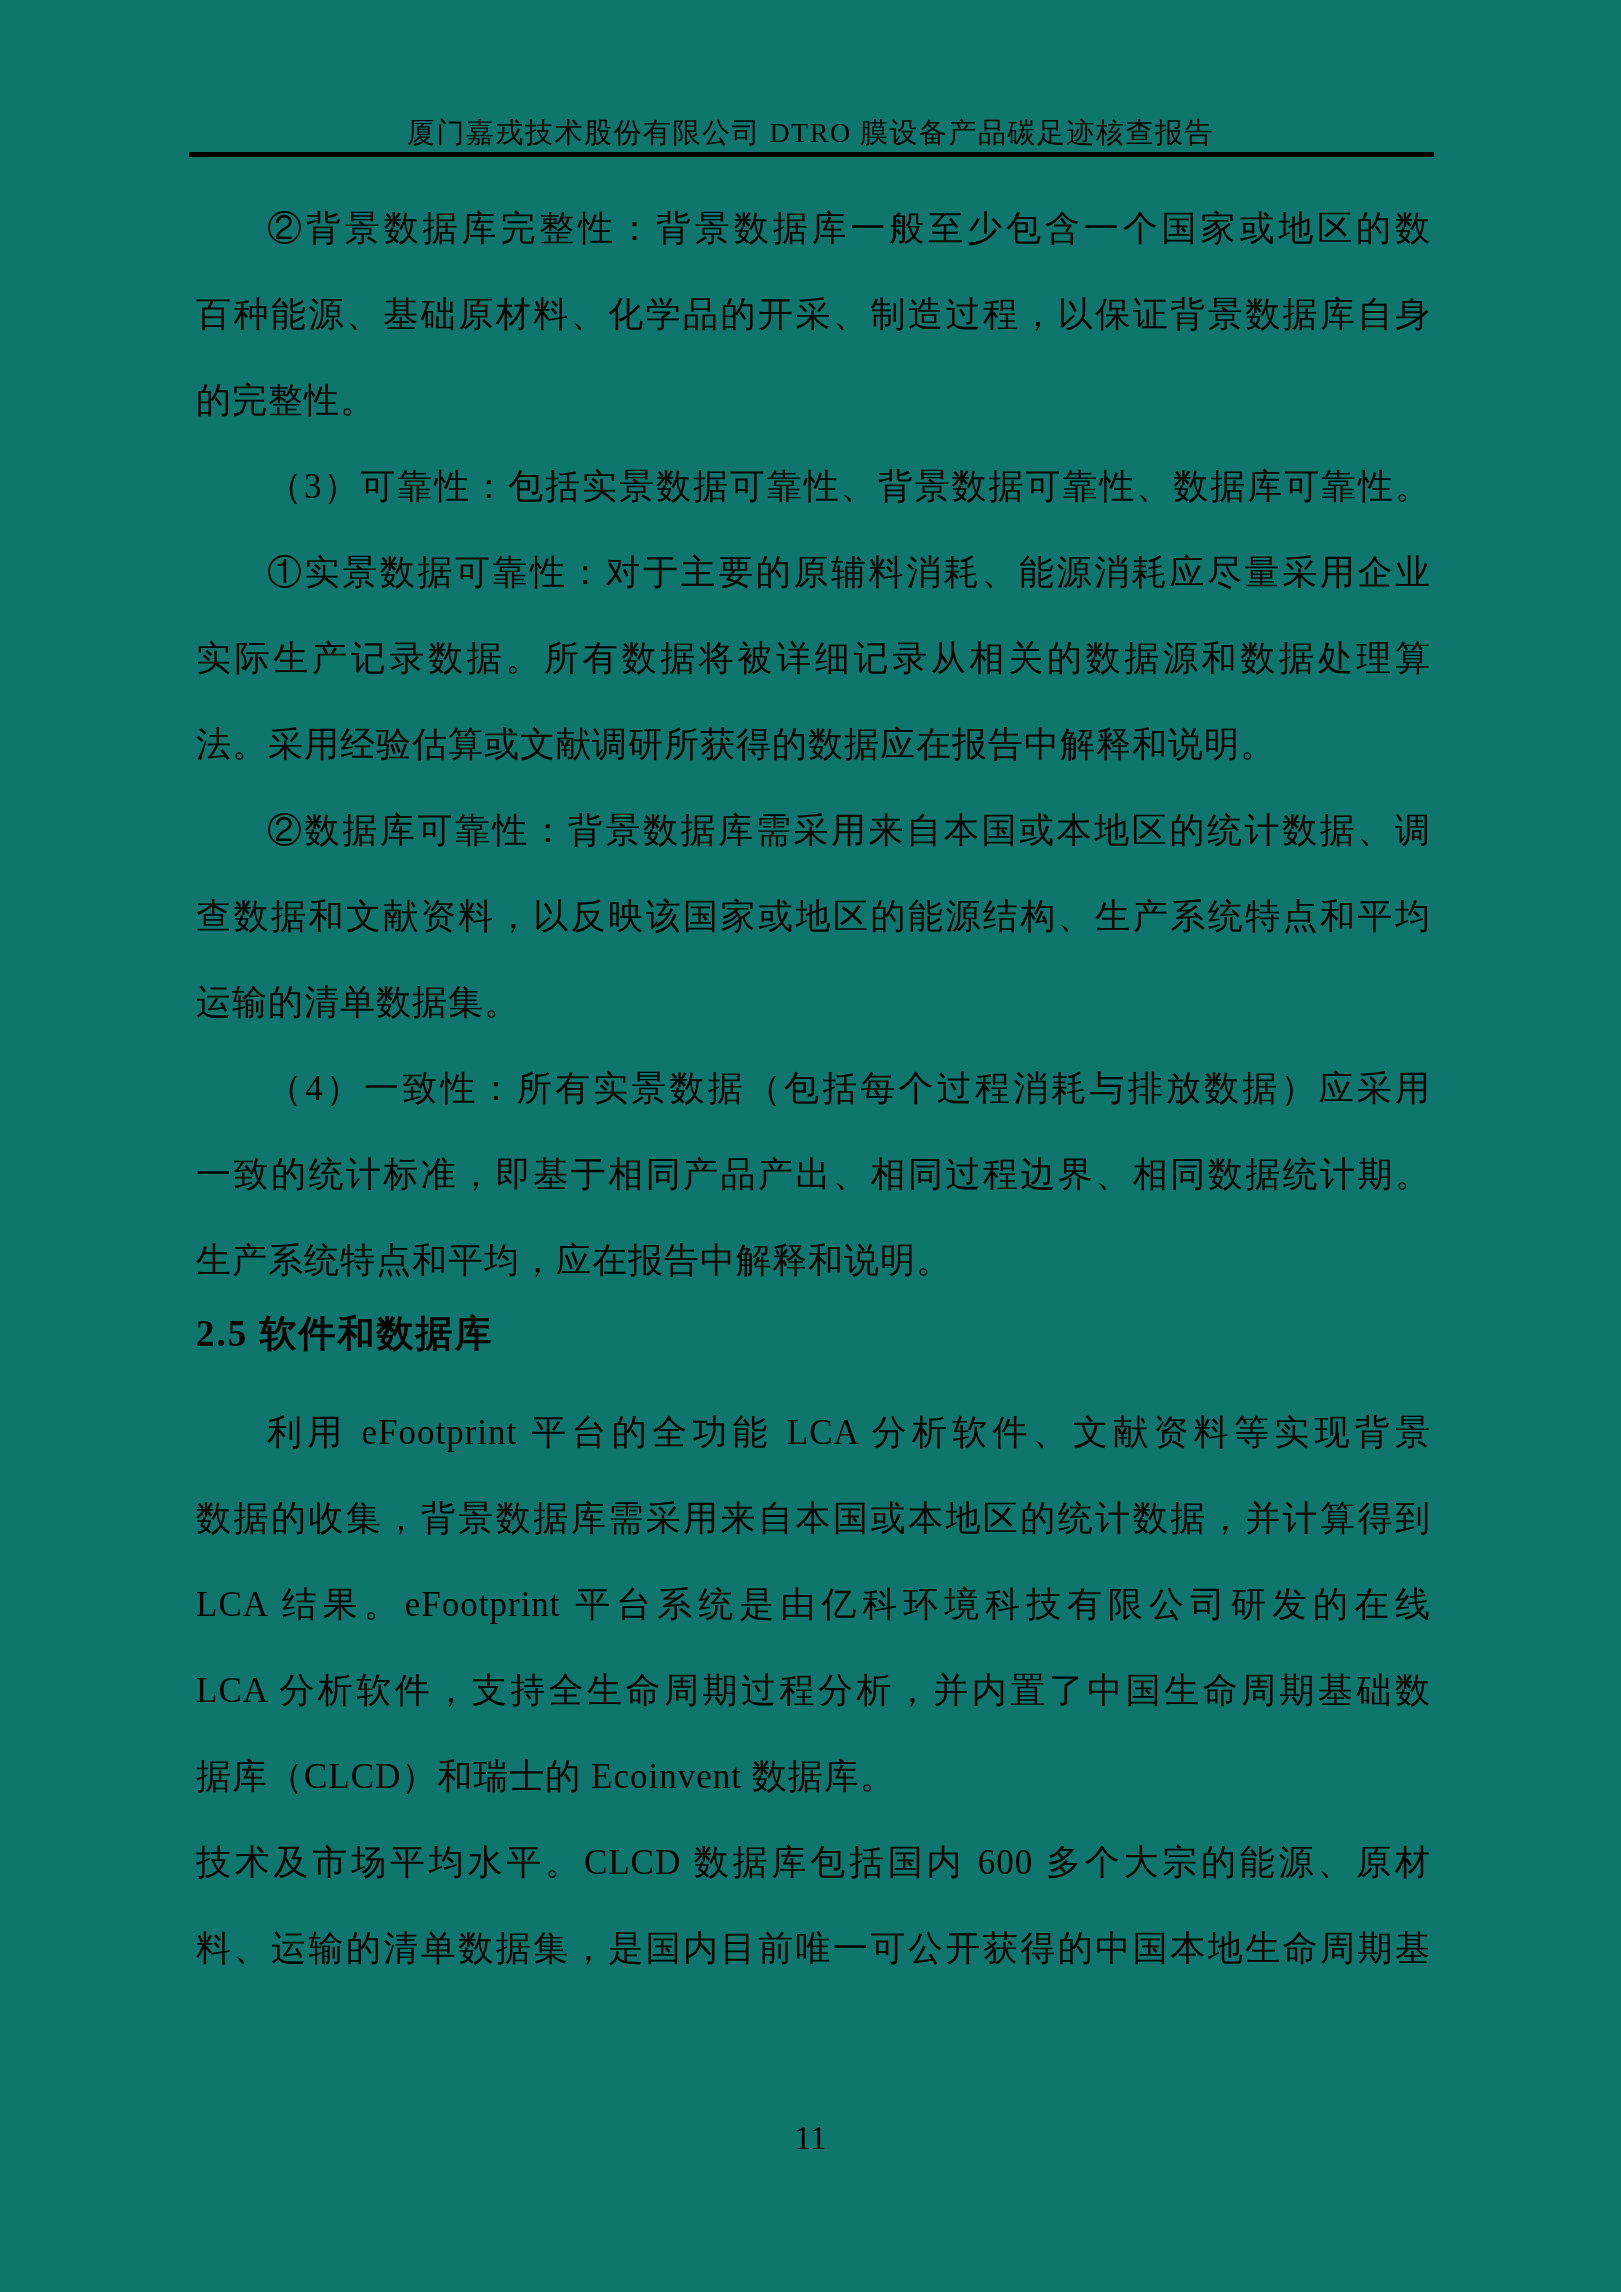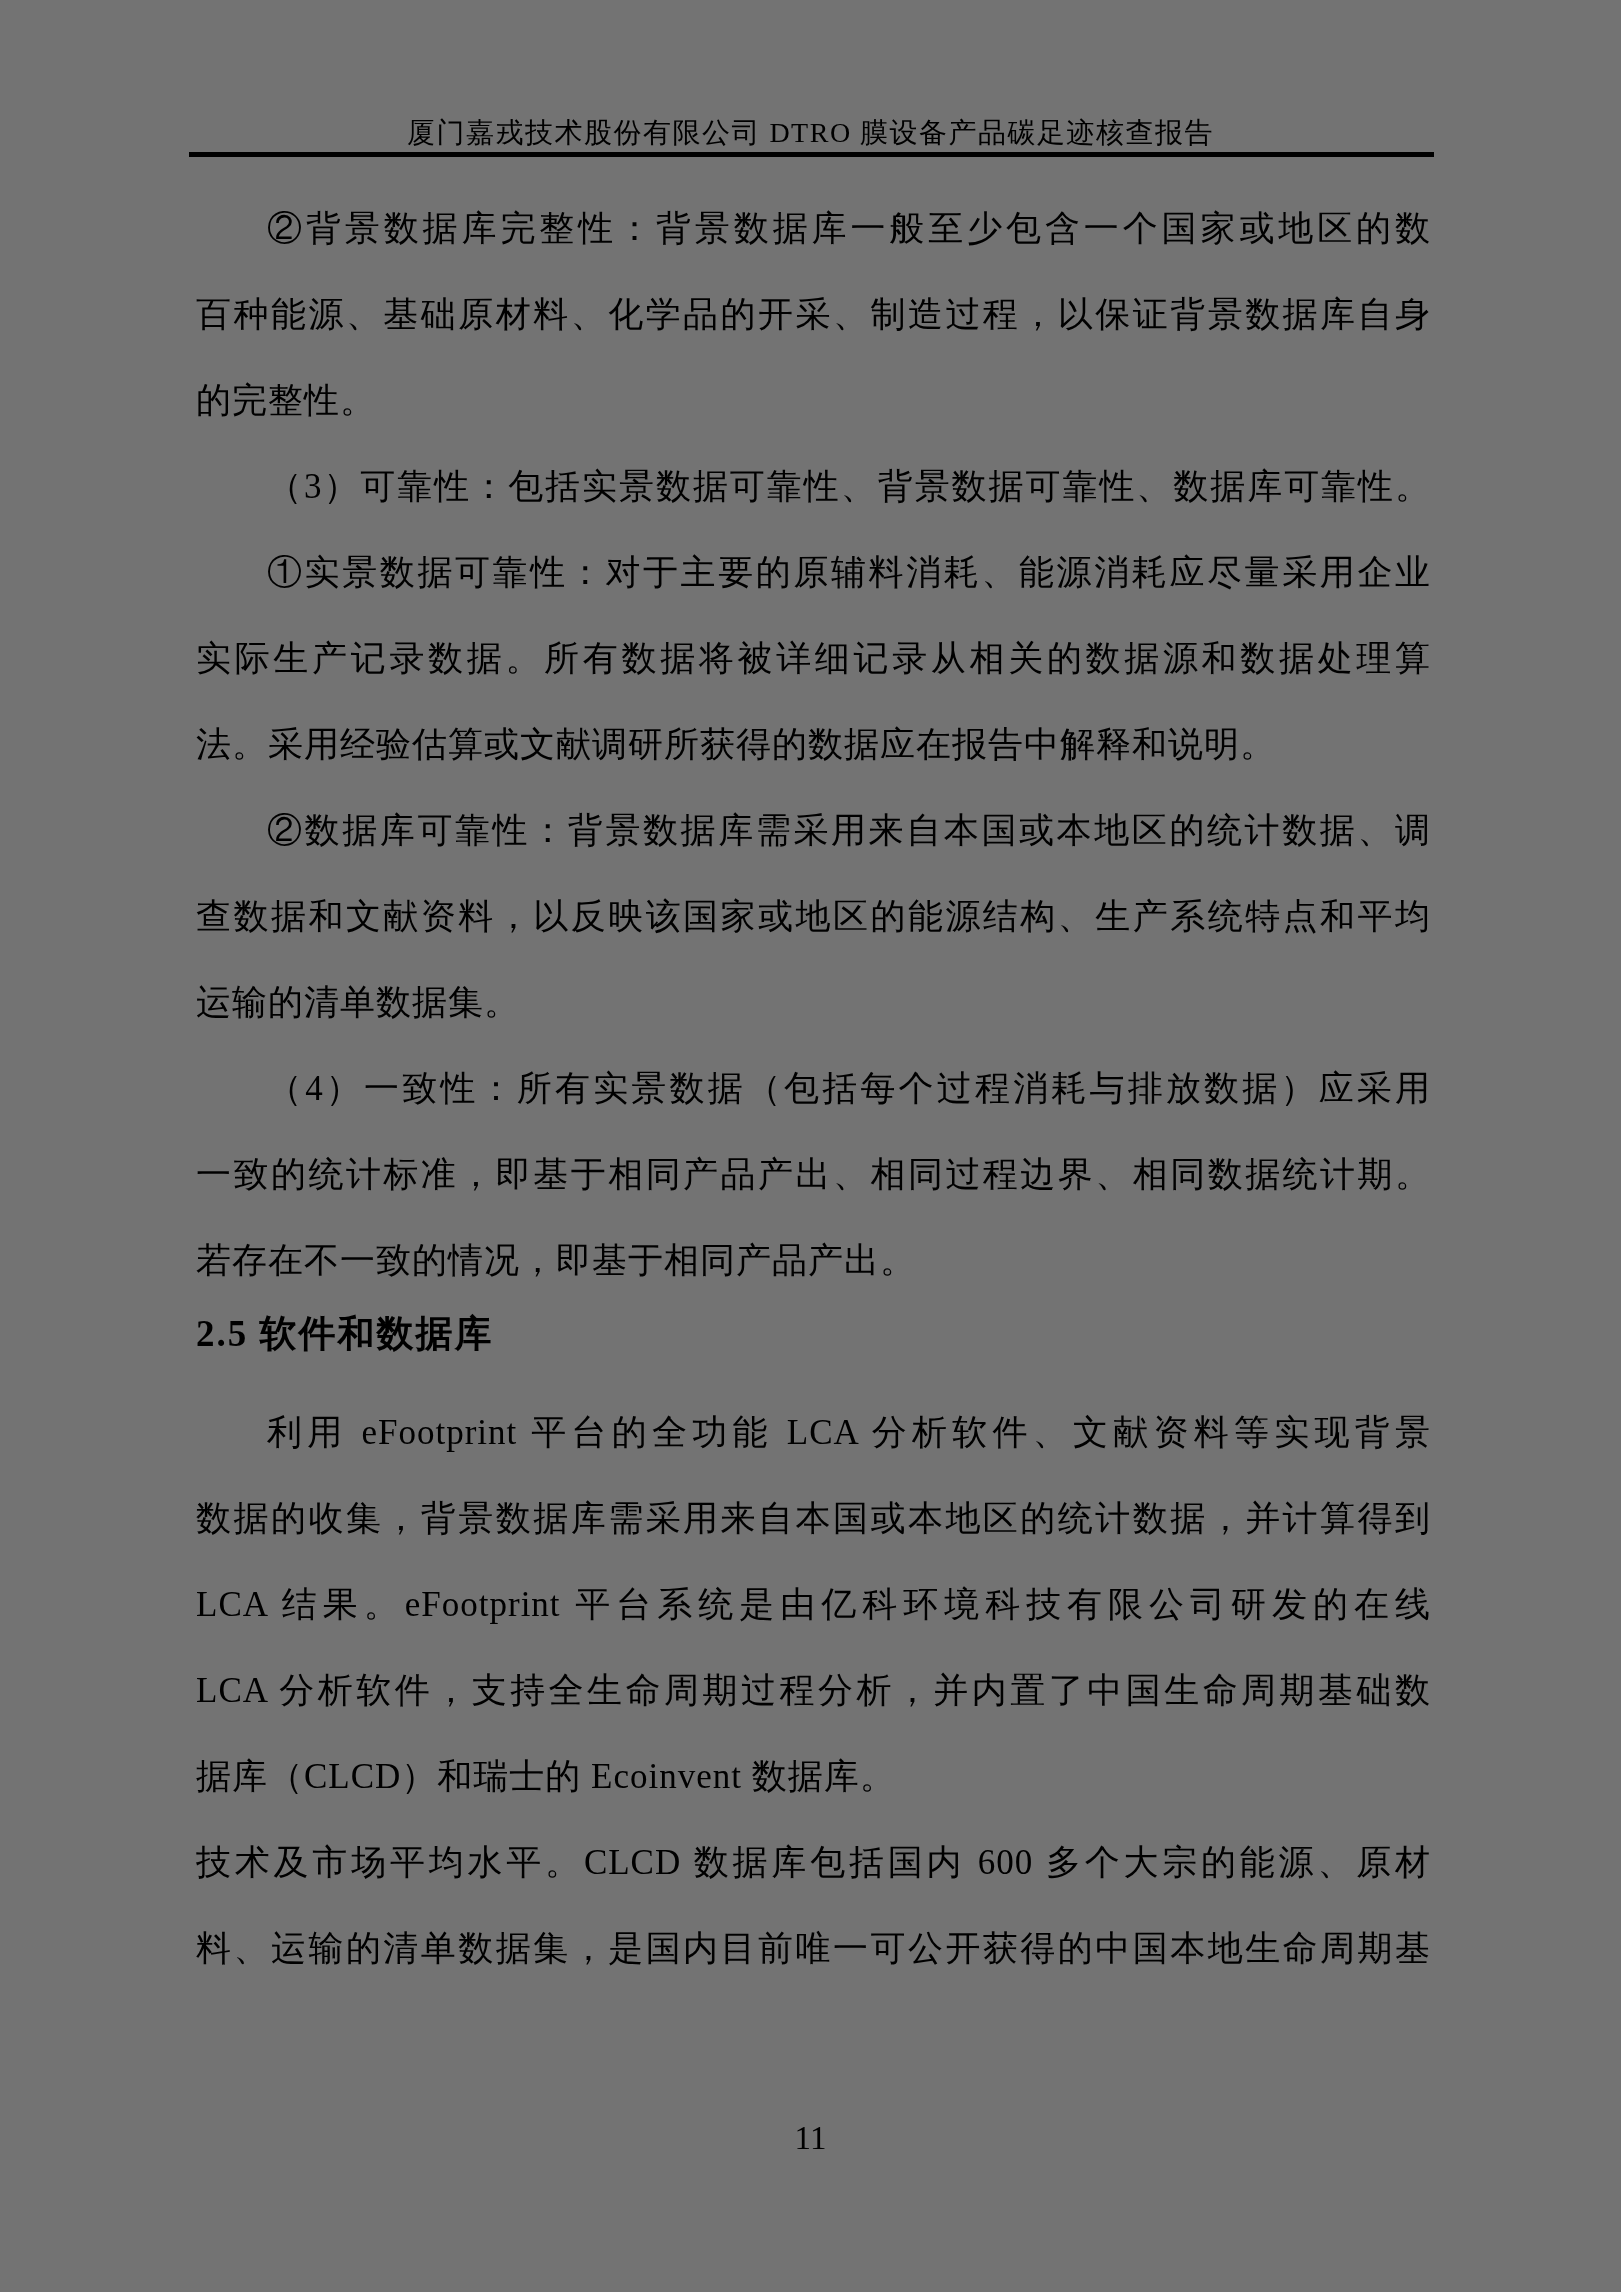--- a/index.html
+++ b/index.html
@@ -4,21 +4,21 @@
 <style>
   html, body {
     margin: 0;
     padding: 0;
     background: #ffffff;
   }
   .page {
     position: relative;
     width: 1621px;
     height: 2293px;
-    background: #737373;
+    background: #0f766e;
     color: #000000;
     font-family: "Liberation Serif", "DejaVu Serif", serif;
     overflow: hidden;
   }
   .header-title {
     position: absolute;
     top: 116px;
     left: 0;
     width: 100%;
     text-align: center;
@@ -98,21 +98,21 @@
     <div class="line just indent">①实景数据可靠性：对于主要的原辅料消耗、能源消耗应尽量采用企业</div>
     <div class="line just">实际生产记录数据。所有数据将被详细记录从相关的数据源和数据处理算</div>
     <div class="line">法。采用经验估算或文献调研所获得的数据应在报告中解释和说明。</div>
 
     <div class="line just indent">②数据库可靠性：背景数据库需采用来自本国或本地区的统计数据、调</div>
     <div class="line just">查数据和文献资料，以反映该国家或地区的能源结构、生产系统特点和平均</div>
     <div class="line">运输的清单数据集。</div>
 
     <div class="line just indent">（4）一致性：所有实景数据（包括每个过程消耗与排放数据）应采用</div>
     <div class="line just">一致的统计标准，即基于相同产品产出、相同过程边界、相同数据统计期。</div>
-    <div class="line">若存在不一致的情况，即基于相同产品产出。</div>
+    <div class="line">生产系统特点和平均，应在报告中解释和说明。</div>
 
     <h2 class="section-heading">2.5 软件和数据库</h2>
 
     <div class="line just indent">利用 eFootprint 平台的全功能 LCA 分析软件、文献资料等实现背景</div>
     <div class="line just">数据的收集，背景数据库需采用来自本国或本地区的统计数据，并计算得到</div>
     <div class="line just">LCA 结果。eFootprint 平台系统是由亿科环境科技有限公司研发的在线</div>
     <div class="line just">LCA 分析软件，支持全生命周期过程分析，并内置了中国生命周期基础数</div>
     <div class="line">据库（CLCD）和瑞士的 Ecoinvent 数据库。</div>
 
     <div class="line just">技术及市场平均水平。CLCD 数据库包括国内 600 多个大宗的能源、原材</div>

